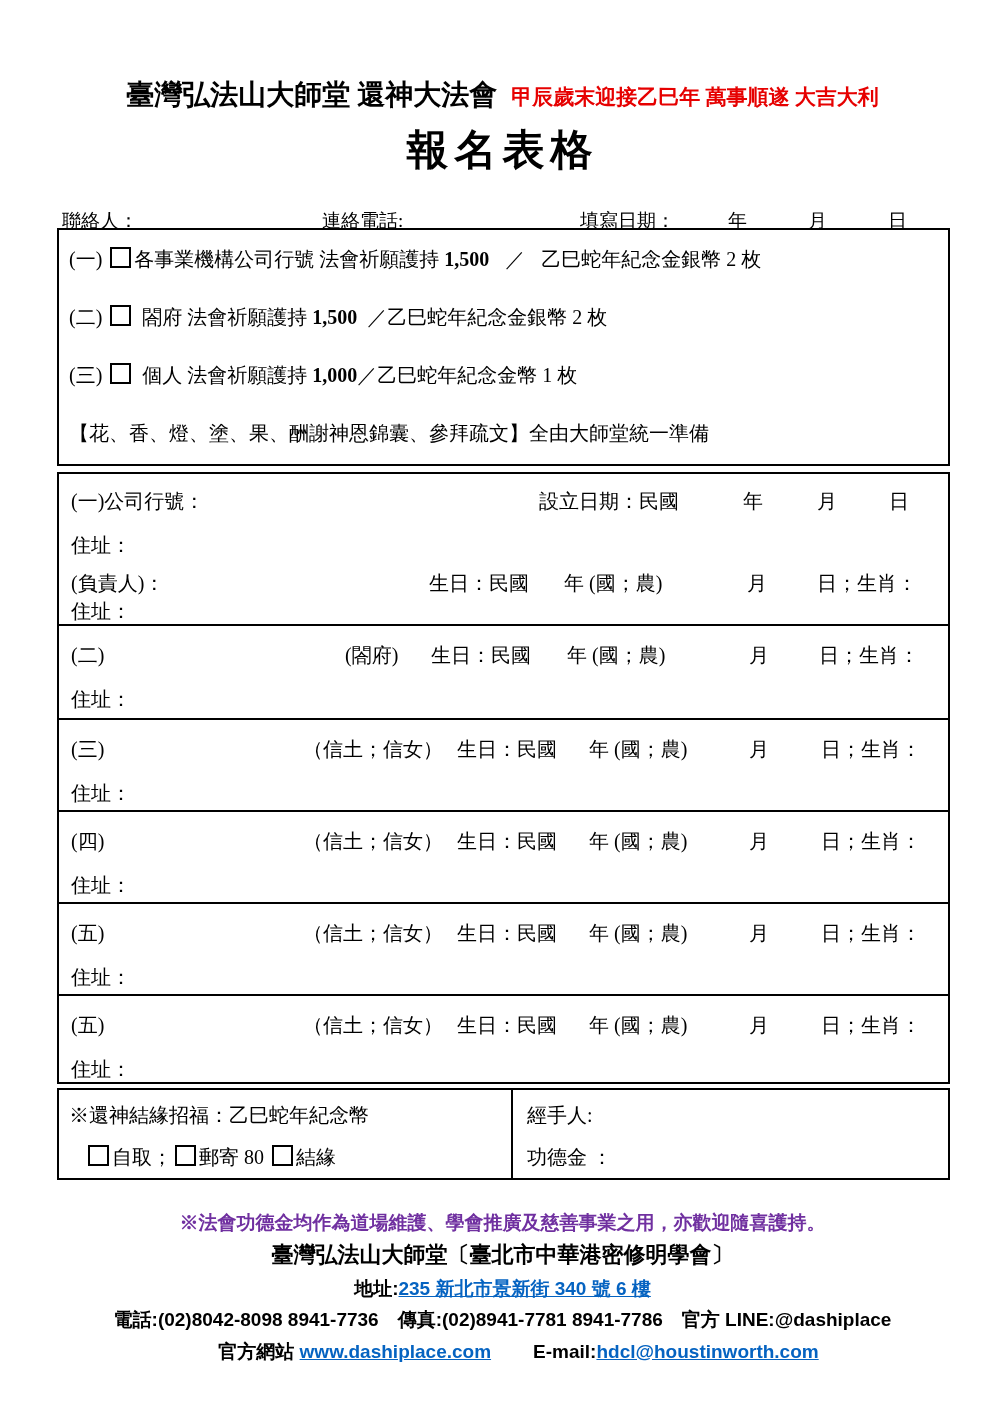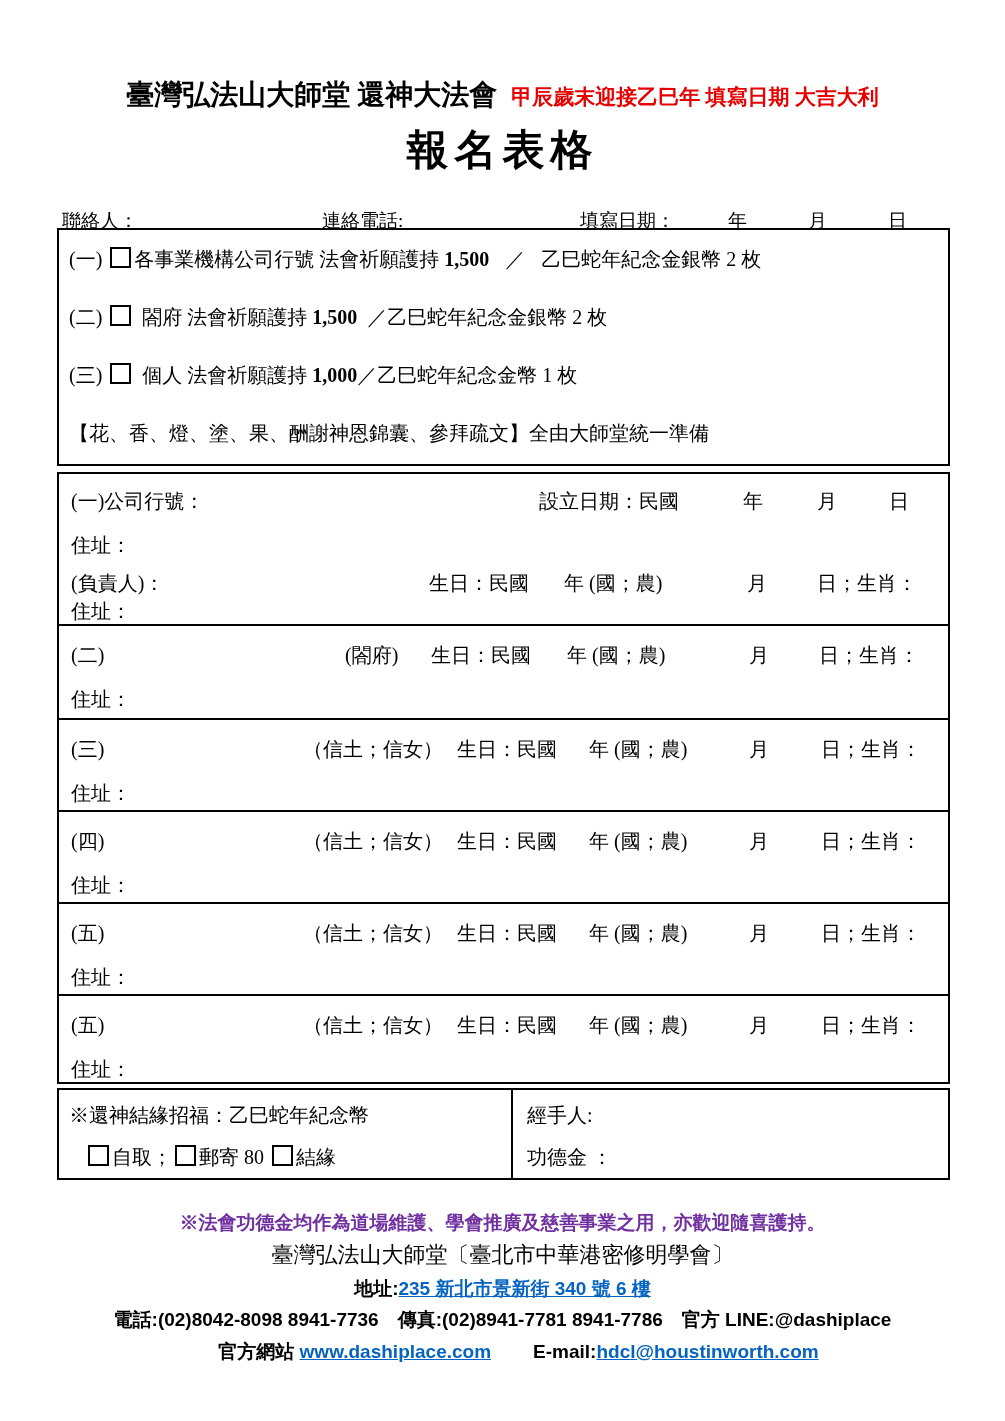--- a/index.html
+++ b/index.html
@@ -30,33 +30,33 @@
 
   .t2sec { position:relative; width:100%; box-sizing:border-box; }
   .t2sec + .t2sec { border-top:2px solid #000; }
   .t2line { position:absolute; left:0; width:100%; height:26px; }
   .t2line > span { position:absolute; font-size:20px; white-space:nowrap; }
 
   .redeem-cell { position:absolute; top:0; height:100%; box-sizing:border-box; }
   .redeem-line { position:absolute; font-size:20px; white-space:nowrap; }
 
   .purple-note { font-size:19px; font-weight:bold; color:#7030a0; }
-  .org-line { font-size:22px; font-weight:normal; }
+  .org-line { font-size:22px; font-weight:bold; }
   .sans-line { font-family:"Liberation Sans","DejaVu Sans",sans-serif;
                font-size:19px; font-weight:bold; }
   .link { color:#0563c1; text-decoration:underline; cursor:pointer; }
   .email-gap { margin-left:42px; }
 </style>
 </head>
 <body>
 
 <div class="page">
 
   <div class="abs center nowrap" style="top:76px;">
-    <span class="org-title">臺灣弘法山大師堂 還神大法會</span><span class="red-sub">甲辰歲末迎接乙巳年 填寫日期 大吉大利</span>
+    <span class="org-title">臺灣弘法山大師堂 還神大法會</span><span class="red-sub">甲辰歲末迎接乙巳年 萬事順遂 大吉大利</span>
   </div>
   <div class="abs center form-title" style="top:122px;">報名表格</div>
 
   <div class="abs contact-row" style="top:208px; left:0; width:100%; height:28px;">
     <span style="left:62px;">聯絡人：</span>
     <span style="left:322px;">連絡電話:</span>
     <span style="left:580px;">填寫日期：</span>
     <span style="left:728px;">年</span>
     <span style="left:808px;">月</span>
     <span style="left:888px;">日</span>

